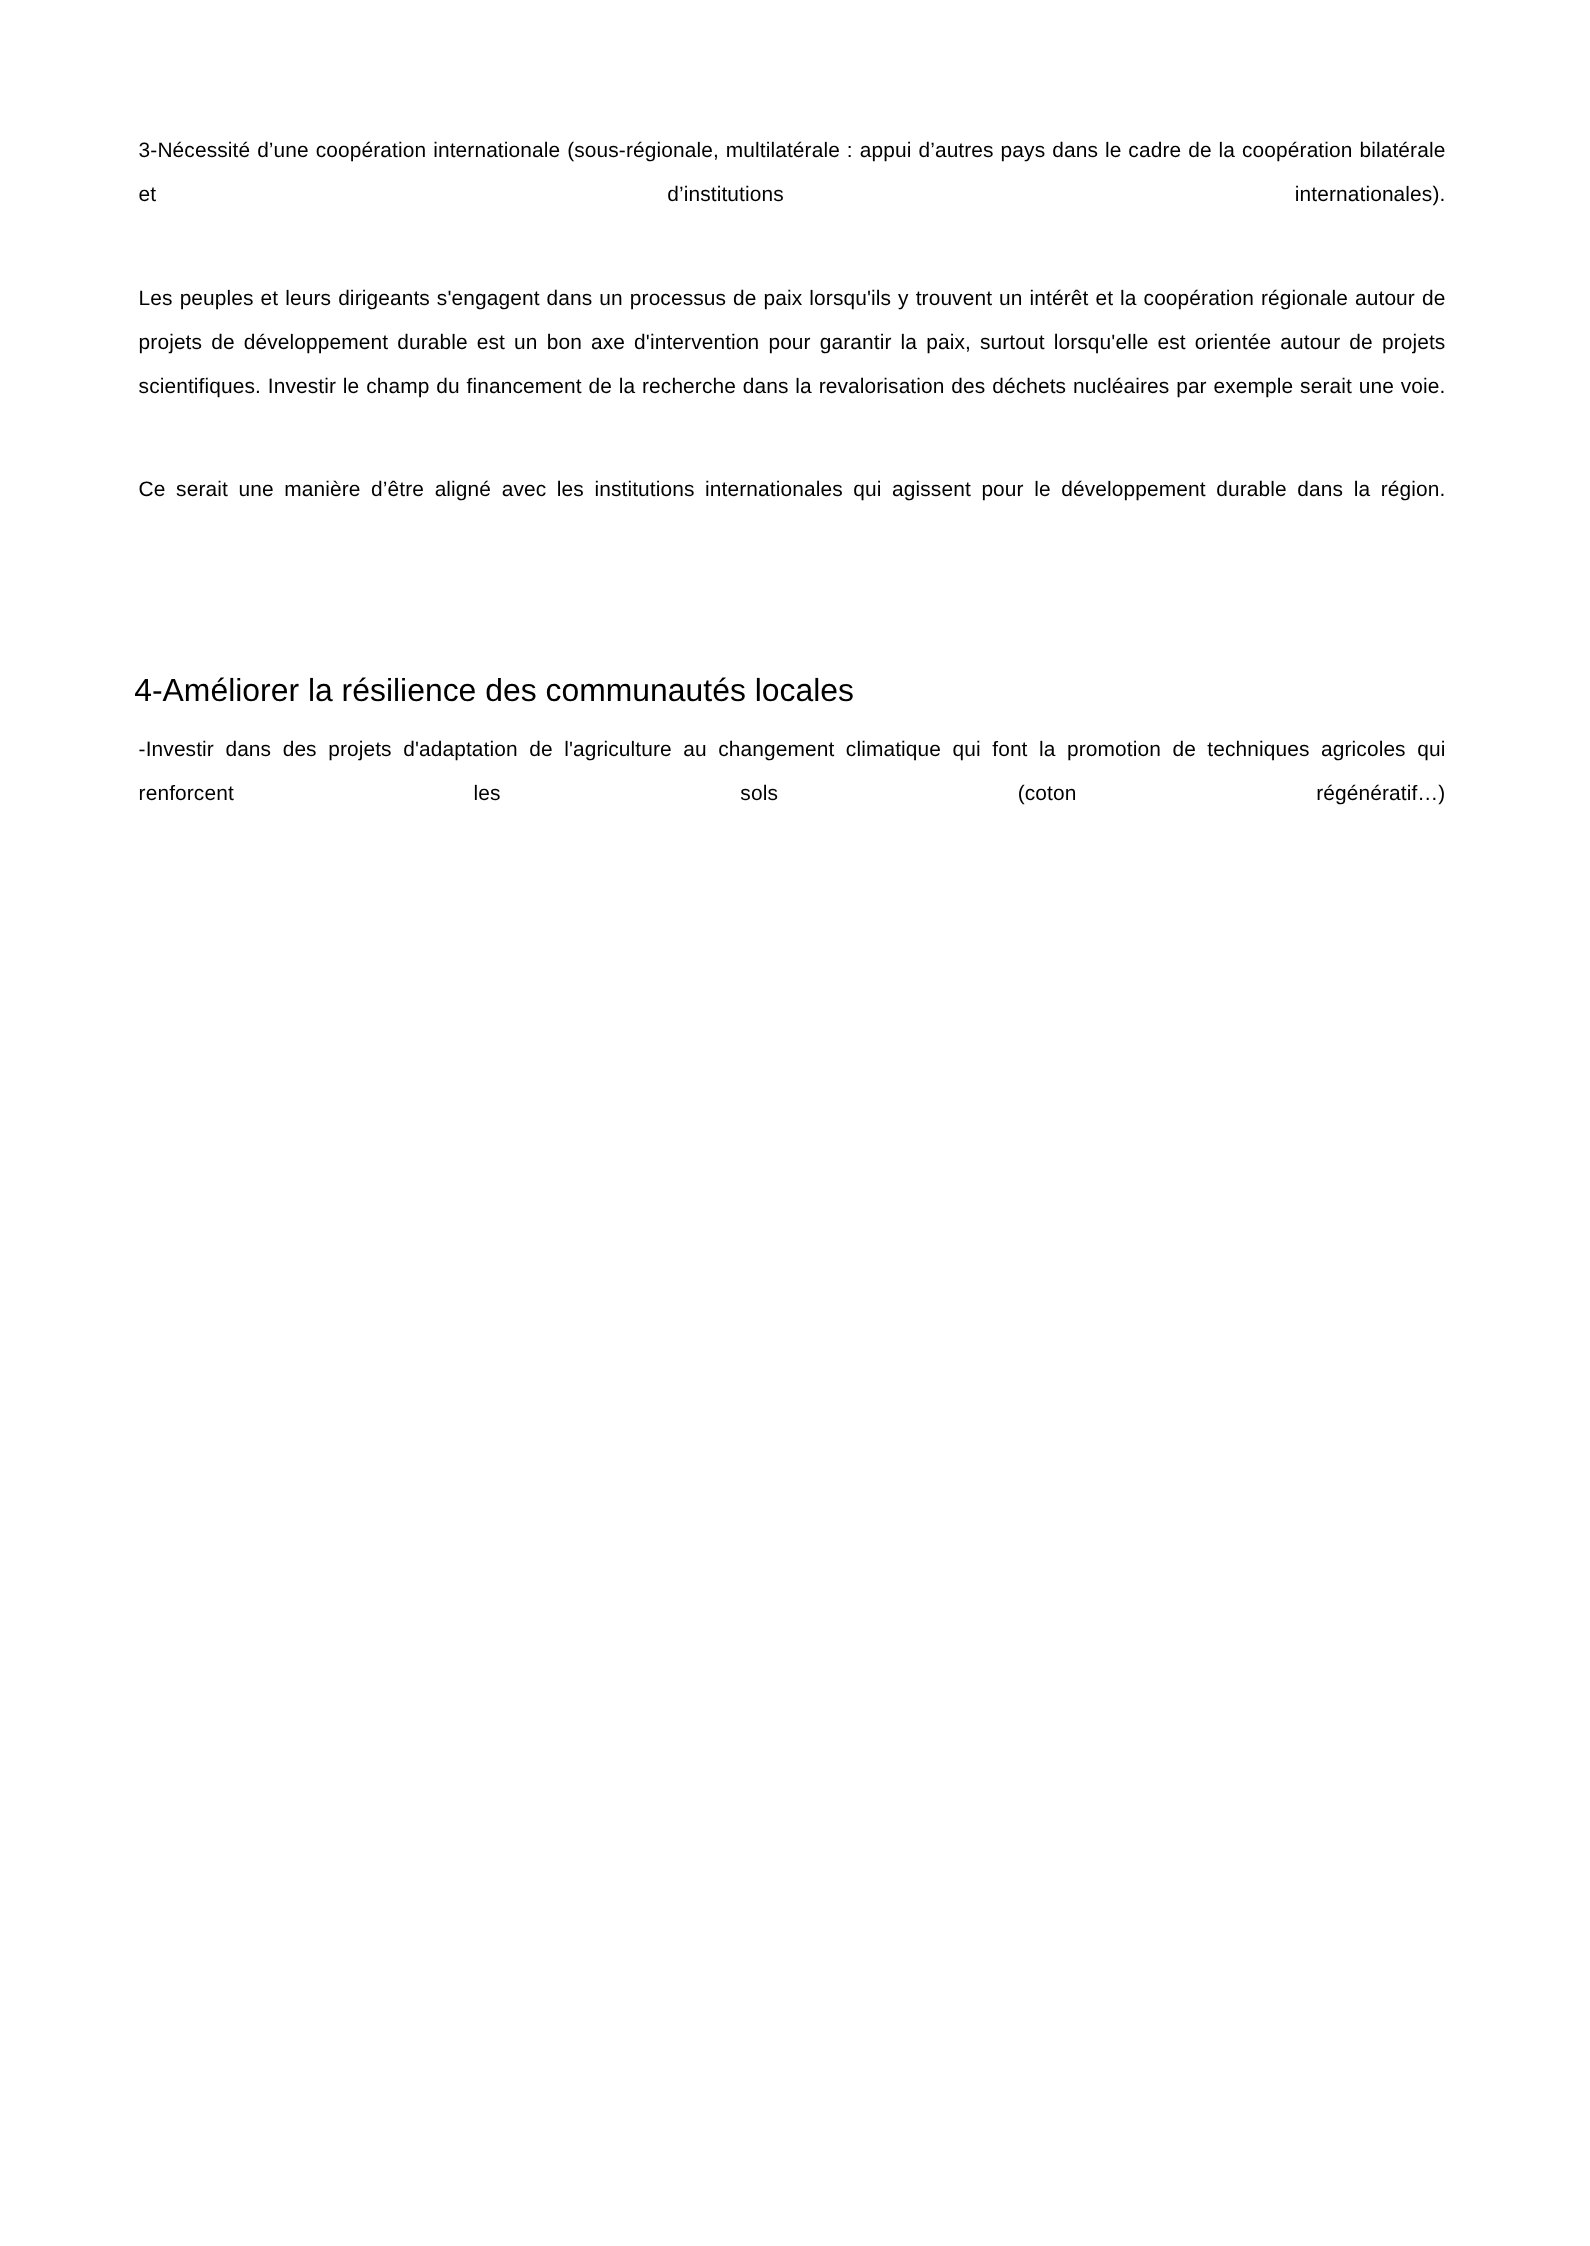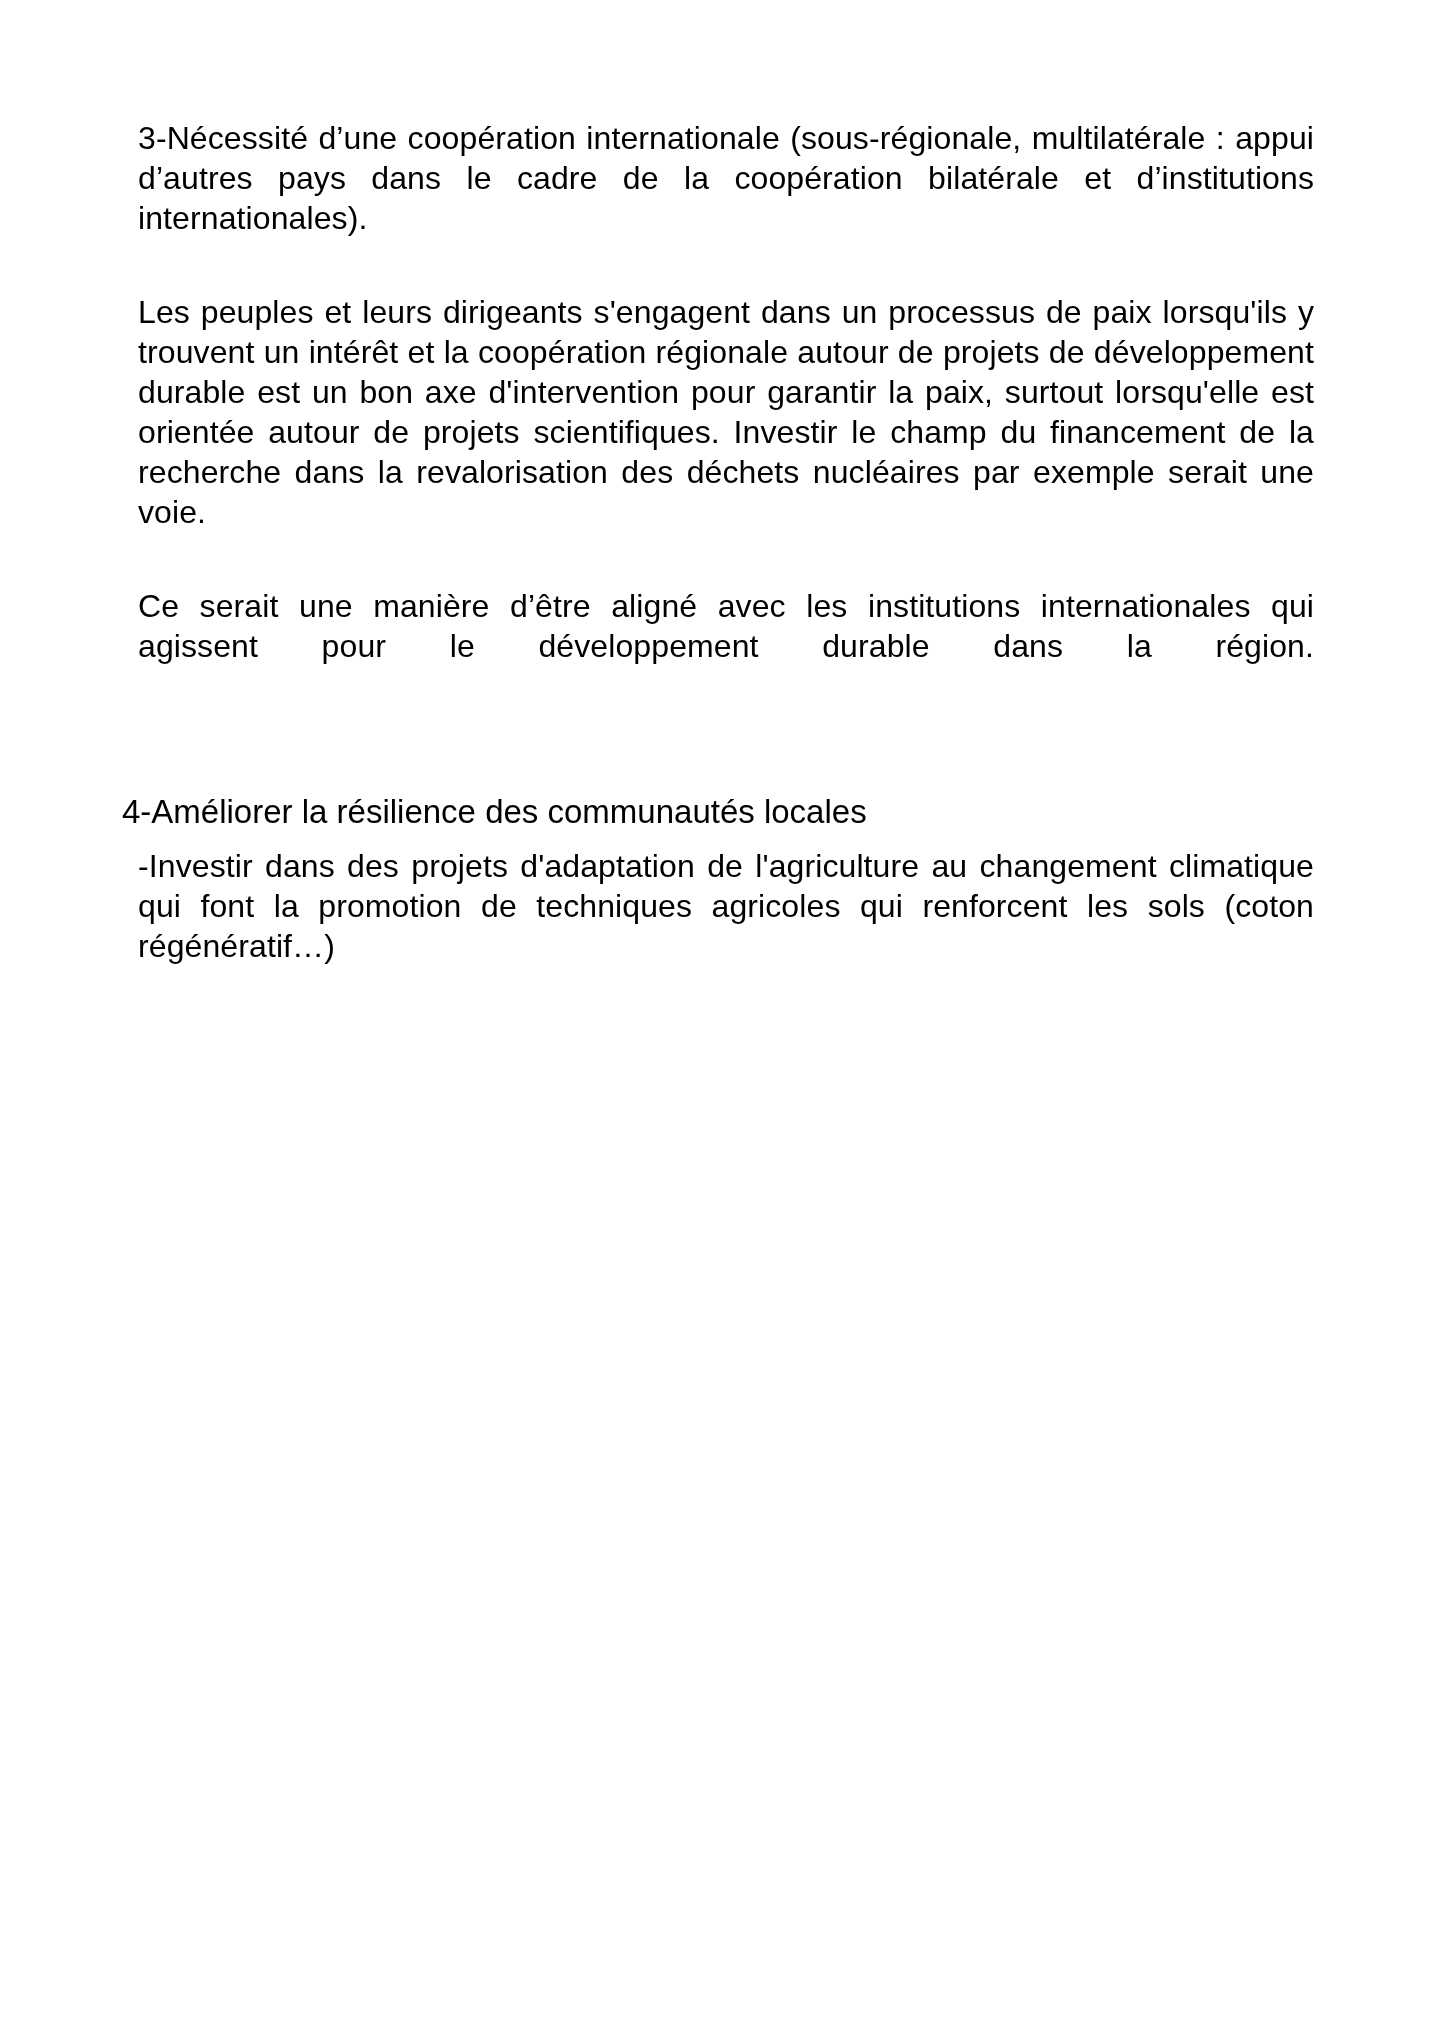--- a/index.html
+++ b/index.html
@@ -19,44 +19,44 @@
     overflow: hidden;
     box-sizing: border-box;
   }
   .content {
     position: absolute;
     left: 122px;
     top: 118px;
     width: 1192px;
   }
   .para {
-    font-size: 32px;
+    font-size: 19px;
     line-height: 40px;
     text-align: justify;
     text-justify: inter-word;
-    margin: 0 0 14px 16px;
+    margin: 0 0 14px 4px;
     letter-spacing: 0.1px;
     word-spacing: 0.2px;
     -webkit-font-smoothing: antialiased;
   }
   
   .para::after {
     content: "";
     display: inline-block;
     width: 100%;
   }
 
   .gap-block {
     height: 72px;
   }
   .heading {
-    font-size: 33px;
+    font-size: 29px;
     line-height: 40px;
     text-align: left;
-    margin: 0 0 14px 0;
+    margin: 16px 0 14px 0;
   }
 </style>
 </head>
 <body>
 
 <div class="page">
   <div class="content">
 
     <p class="para">3-Nécessité d’une coopération internationale (sous-régionale, multilatérale : appui d’autres pays dans le cadre de la coopération bilatérale et d’institutions internationales).</p>
 

